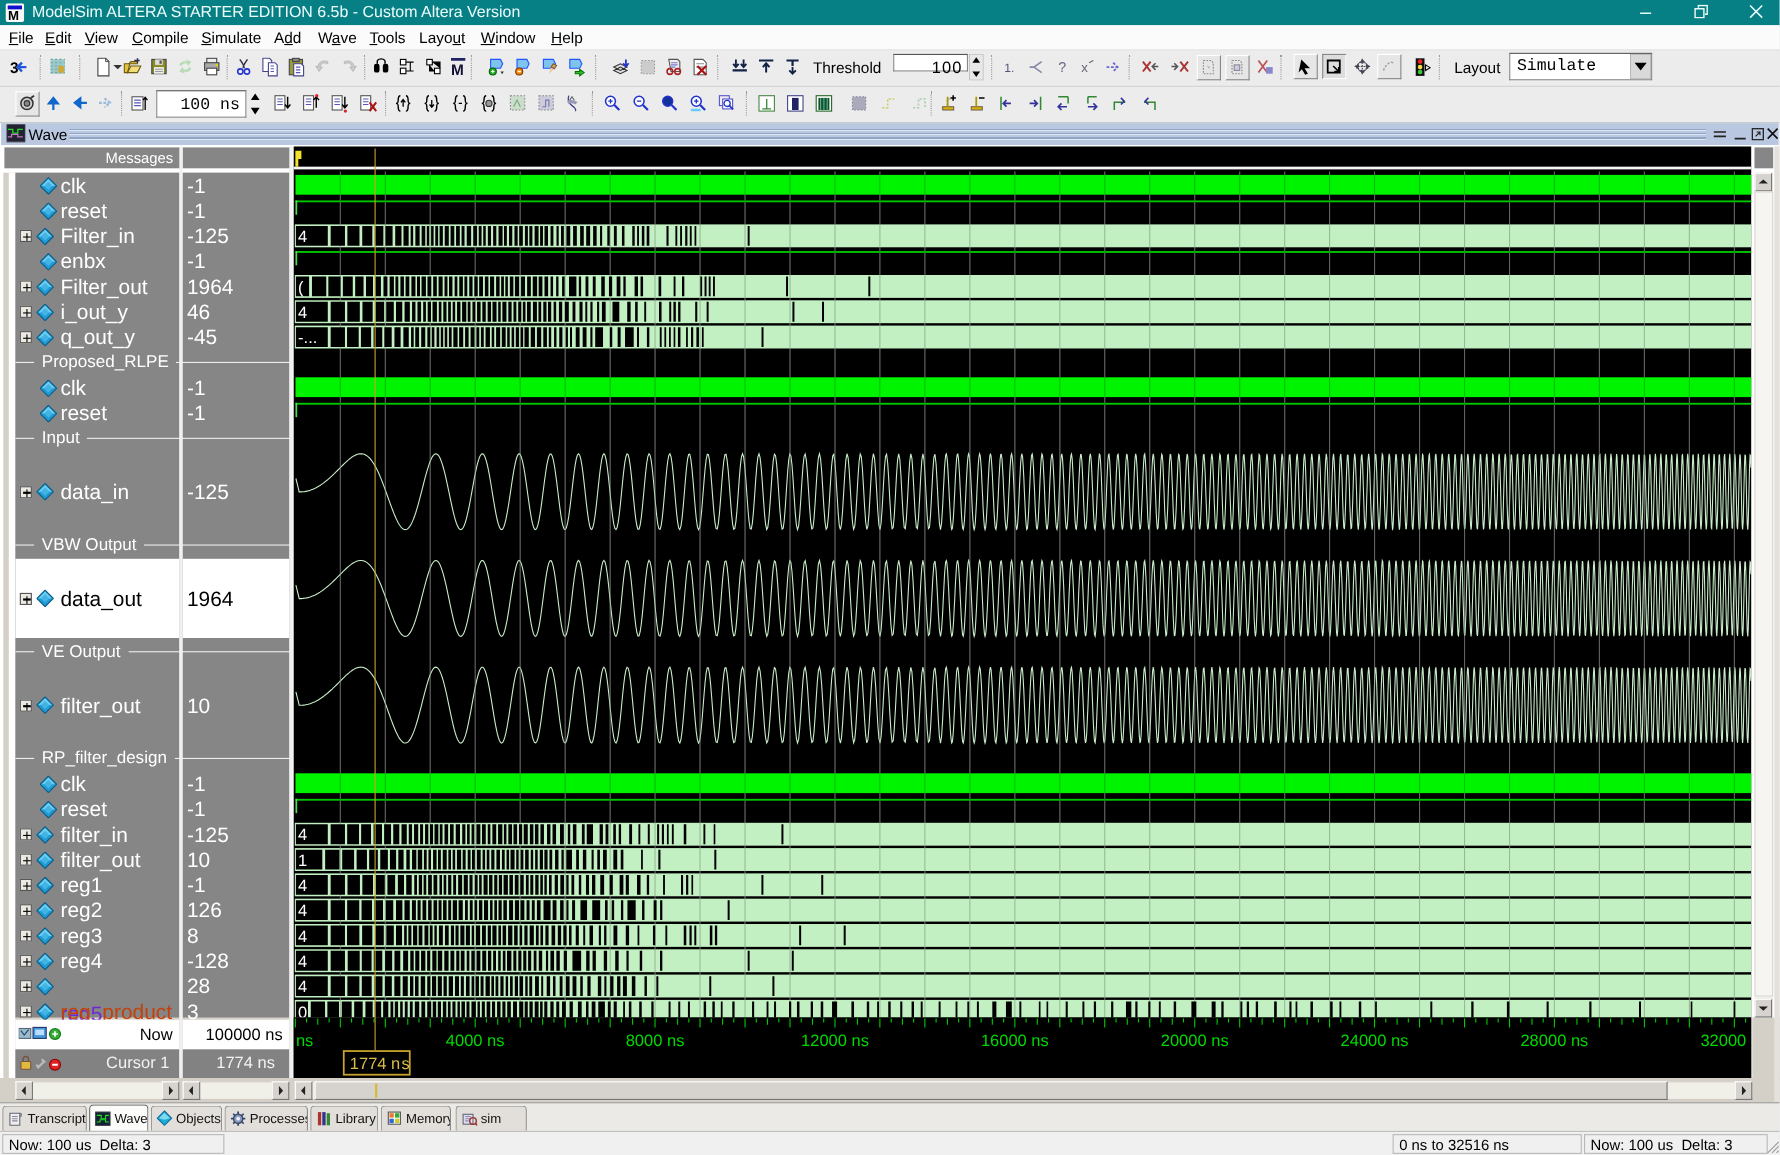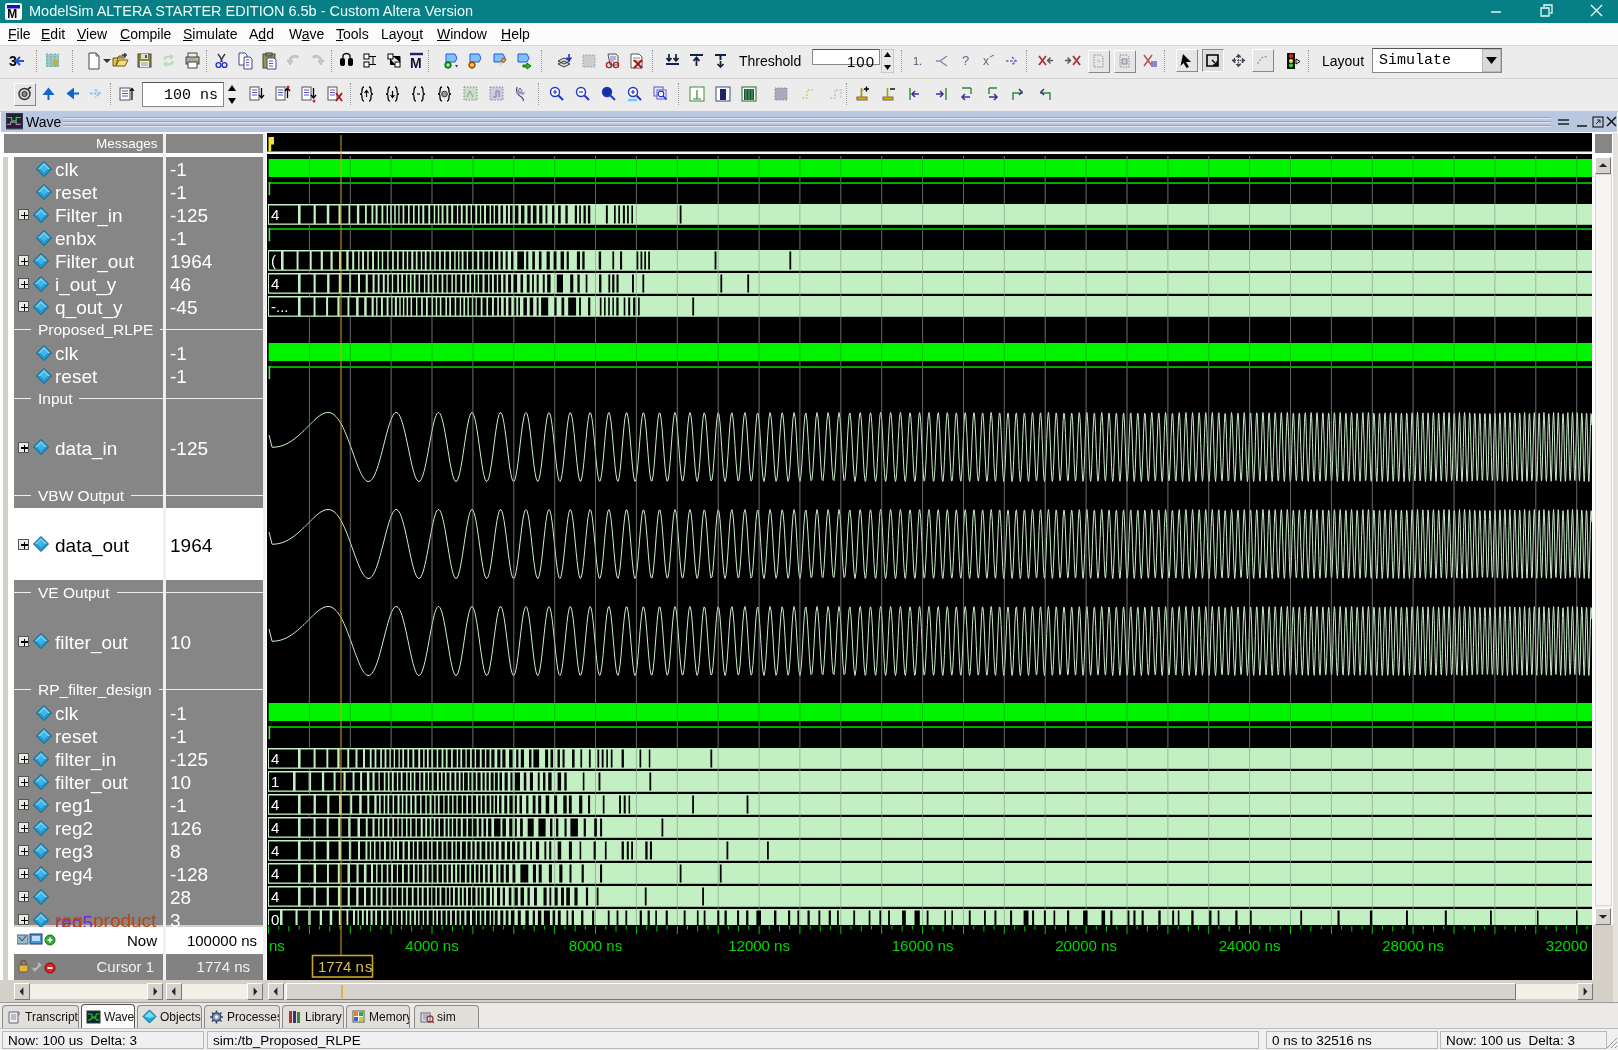--- a/index.html
+++ b/index.html
@@ -973,20 +973,19 @@
           <rect x="2" y="4" width="9" height="9" fill="#dde" stroke="#667"></rect>
           <path d="M4 6h5M4 8h5M4 10h3" stroke="#88a"></path>
           <circle cx="11" cy="10" r="3" fill="none" stroke="#933" stroke-width="1.3"></circle>
           <path d="M13 12l2 2" stroke="#933" stroke-width="1.5"></path>
         </svg>
         <span>sim</span>
       </div>
     </div>
 <div id="status">
  <div class="sbox" style="left:2px;width:202px">Now: 100 us&nbsp;&nbsp;Delta: 3</div>
- <div class="sbox" style="left:207px;width:1052px">sim:/tb_Proposed_RLPE</div>
  <div class="sbox" style="left:1266px;width:172px">0 ns to 32516 ns</div>
  <div class="sbox" style="left:1440px;width:167px">Now: 100 us&nbsp;&nbsp;Delta: 3</div>
  <svg class="ab" style="left:1606px;top:8px" width="12" height="12" viewBox="0 0 12 12">
         <path d="M11 1L1 11M11 5L5 11M11 9l-2 2" stroke="#999"></path>
       </svg>
 </div>
 
 </div>
 </body></html>

